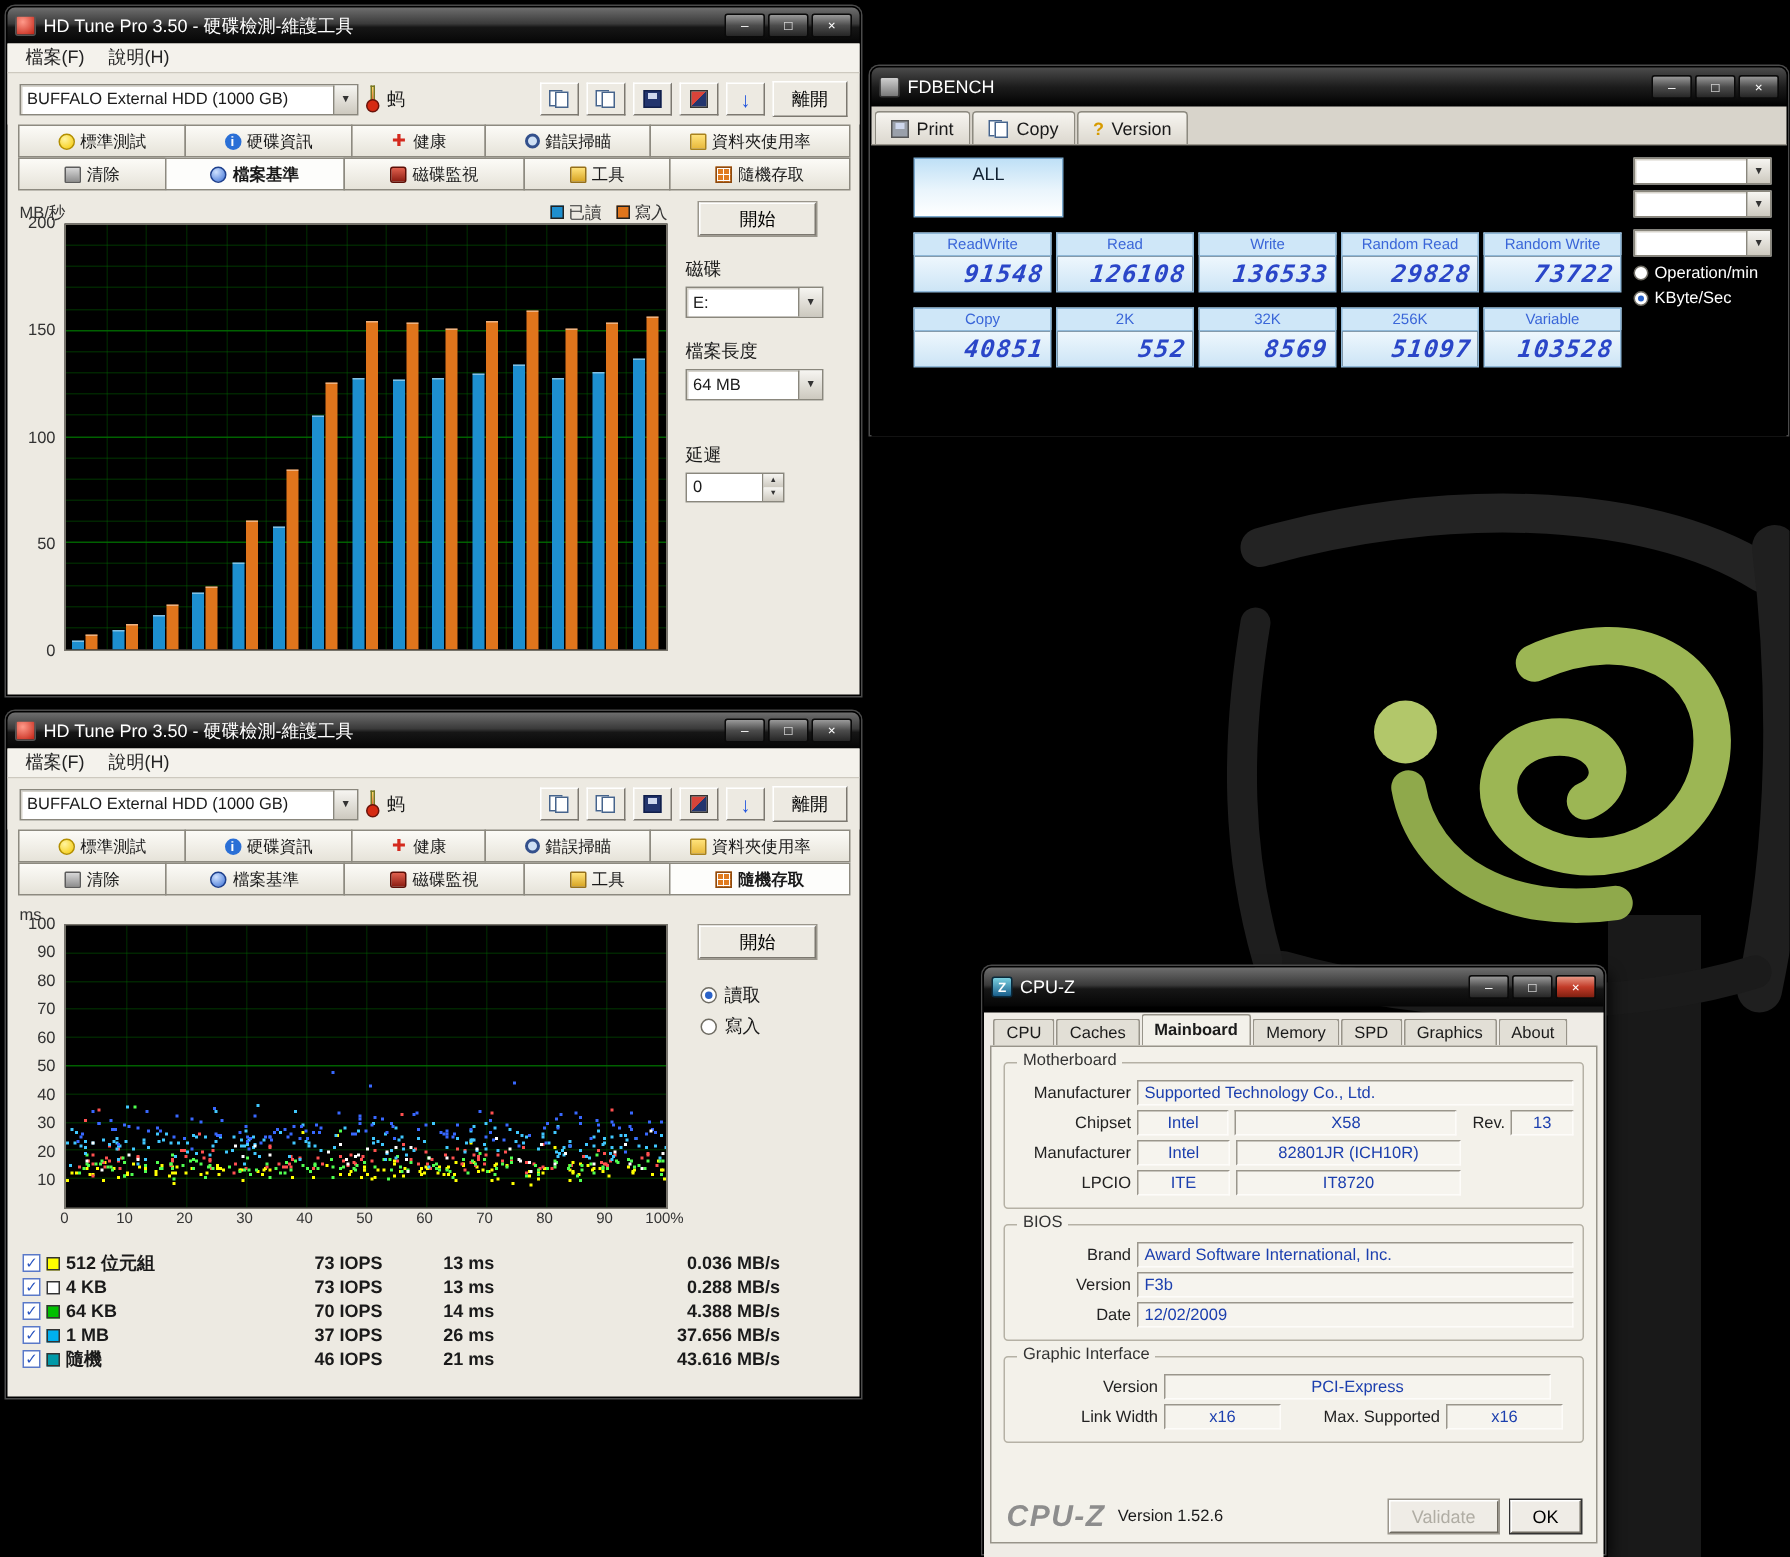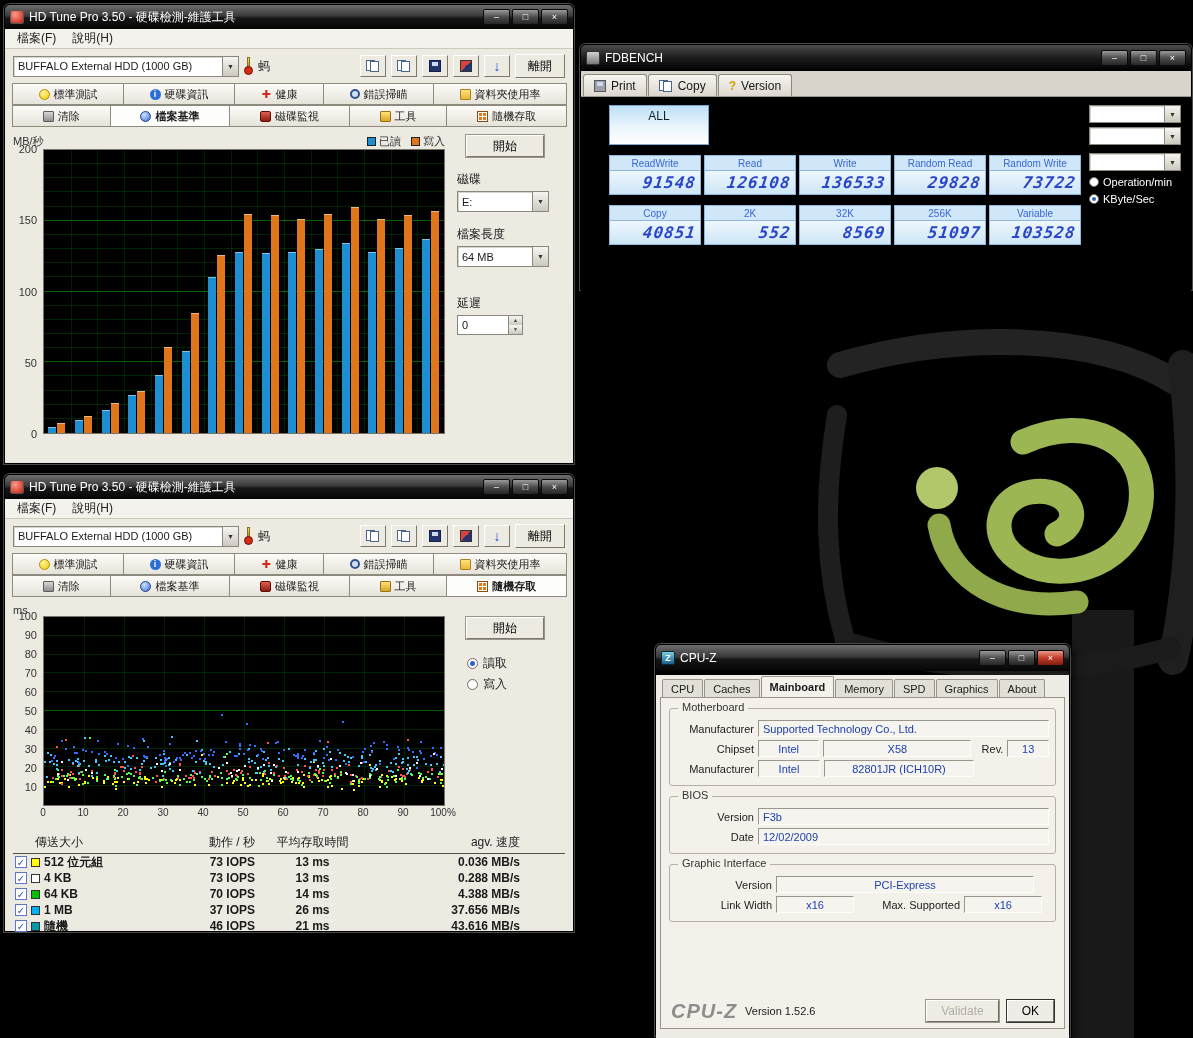--- a/index.html
+++ b/index.html
@@ -1184,26 +1184,20 @@
         <div class="radrow" style="margin-top:16px">
           <span class="radio sel"></span>
           <span>讀取</span>
         </div>
         <div class="radrow">
           <span class="radio"></span>
           <span>寫入</span>
         </div>
       </div>
       <div class="rtable" style="width:552px">
-        <div class="thead">
-          <div class="tc1" style="padding-left:22px">傳送大小</div>
-          <div class="tc2">動作 / 秒</div>
-          <div class="tc3">平均存取時間</div>
-          <div class="tc4">agv. 速度</div>
-        </div>
         <div id="rnd-table-body">
             <div class="trow">
               <div class="tc1">
                 <span class="chk">✓</span>
                 <span class="swatch" style="background: rgb(255, 255, 0);"></span>
                 <span>512 位元組</span>
               </div>
               <div class="tc2">73 IOPS</div>
               <div class="tc3">13 ms</div>
               <div class="tc4">0.036 MB/s</div>
@@ -1408,23 +1402,32 @@
           <span class="fld ctr" style="width:62px">Intel</span>
           <span class="fld ctr" style="width:150px">X58</span>
           <span class="glabel" style="width:28px">Rev.</span>
           <span class="fld ctr" style="width:42px">13</span>
         </div>
         <div class="grow">
           <span class="glabel">Manufacturer</span>
           <span class="fld ctr" style="width:62px">Intel</span>
           <span class="fld ctr" style="width:150px">82801JR (ICH10R)</span>
         </div>
+        <div class="grow">
+          <span class="glabel">LPCIO</span>
+          <span class="fld ctr" style="width:62px">ITE</span>
+          <span class="fld ctr" style="width:150px">IT8720</span>
+        </div>
       </div>
       <div class="gbox">
         <span class="gtitle">BIOS</span>
+        <div class="grow">
+          <span class="glabel">Brand</span>
+          <span class="fld" style="width:292px">Award Software International, Inc.</span>
+        </div>
         <div class="grow">
           <span class="glabel">Version</span>
           <span class="fld" style="width:292px">F3b</span>
         </div>
         <div class="grow">
           <span class="glabel">Date</span>
           <span class="fld" style="width:292px">12/02/2009</span>
         </div>
       </div>
       <div class="gbox">

